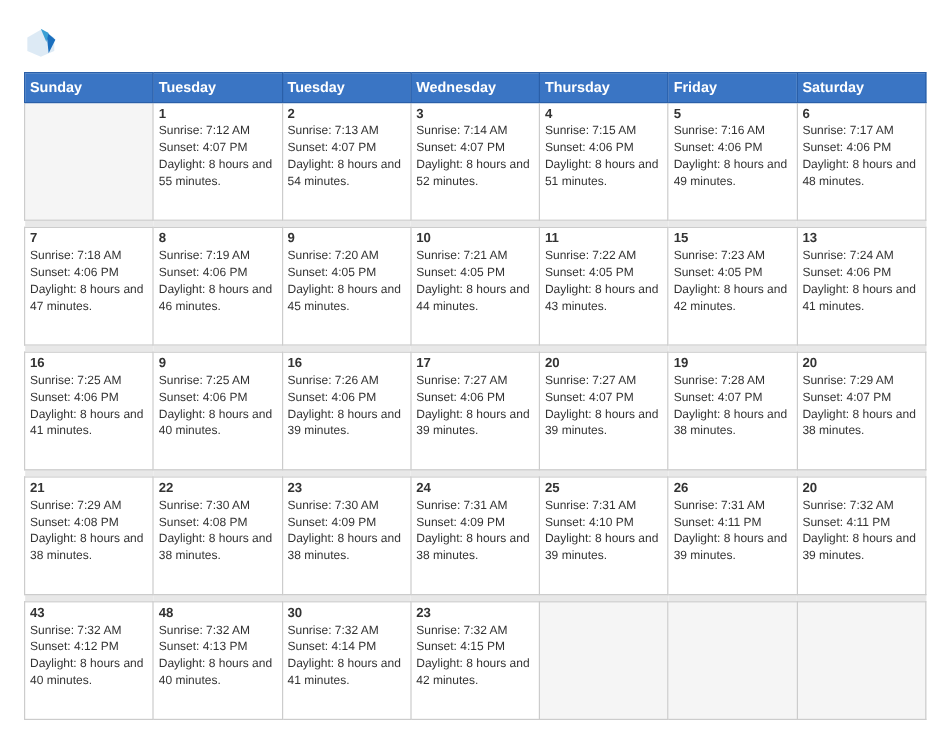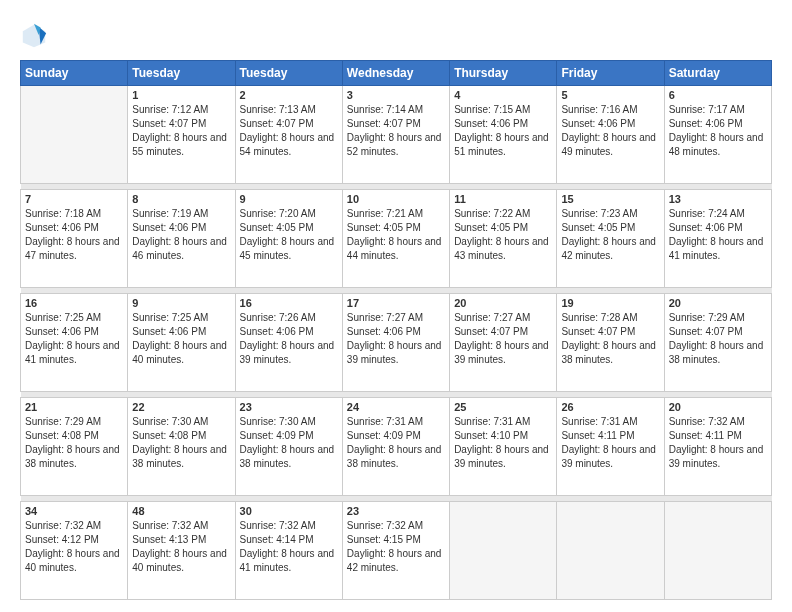--- a/index.html
+++ b/index.html
@@ -291,21 +291,21 @@
           <td></td>
           <td></td>
           <td></td>
           <td></td>
           <td></td>
           <td></td>
           <td></td>
         </tr>
         <tr>
           <td>
-            <span class="day-number">34</span>
+            <span class="day-number">43</span>
             <div class="day-info">Sunrise: 7:32 AM<br>Sunset: 4:12 PM<br>Daylight: 8 hours and 40 minutes.</div>
           </td>
           <td>
             <span class="day-number">48</span>
             <div class="day-info">Sunrise: 7:32 AM<br>Sunset: 4:13 PM<br>Daylight: 8 hours and 40 minutes.</div>
           </td>
           <td>
             <span class="day-number">30</span>
             <div class="day-info">Sunrise: 7:32 AM<br>Sunset: 4:14 PM<br>Daylight: 8 hours and 41 minutes.</div>
           </td>

